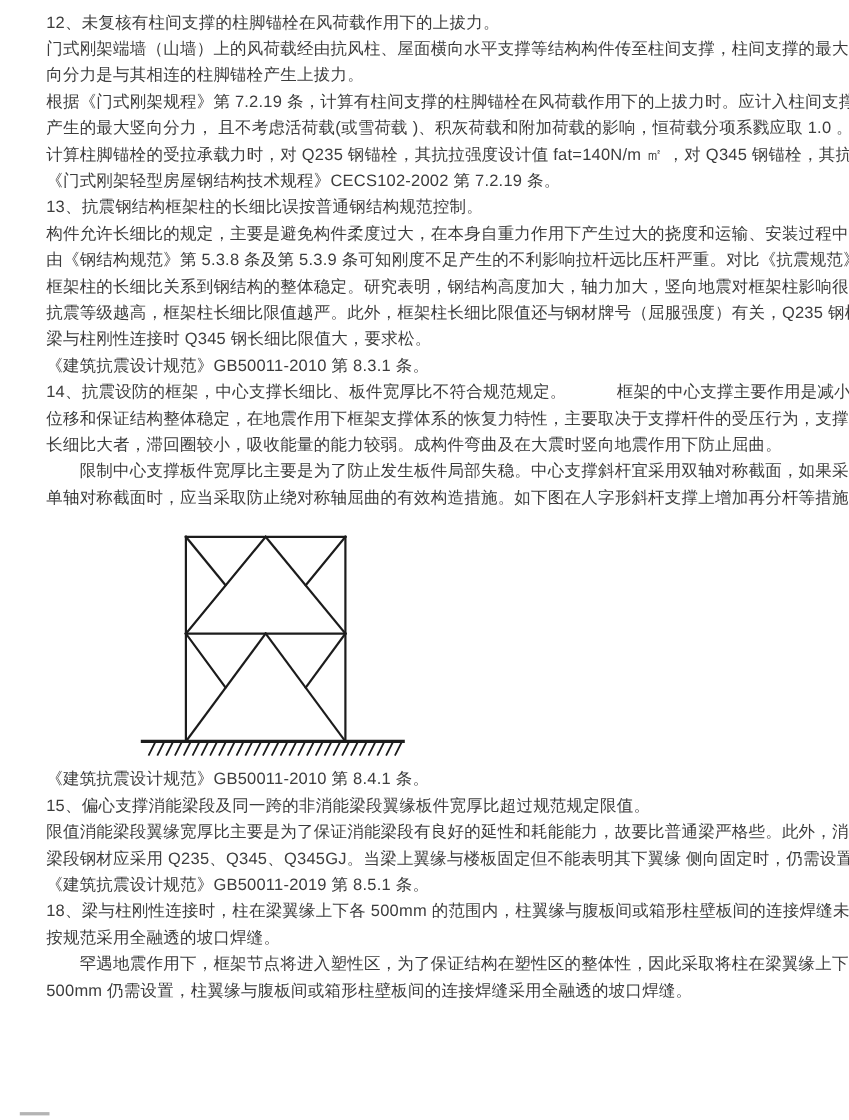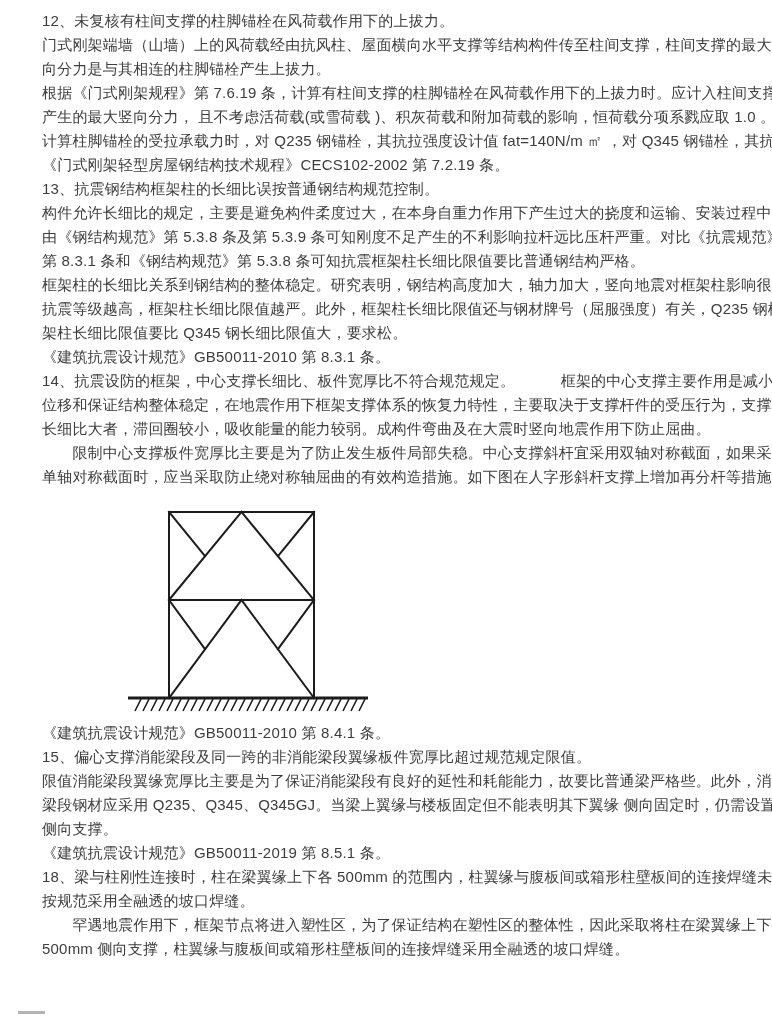--- a/index.html
+++ b/index.html
@@ -43,32 +43,31 @@
   }
 </style>
 </head>
 <body>
 
 <div class="doc">
 
   <div class="line">12、未复核有柱间支撑的柱脚锚栓在风荷载作用下的上拔力。</div>
   <div class="line">门式刚架端墙（山墙）上的风荷载经由抗风柱、屋面横向水平支撑等结构构件传至柱间支撑，柱间支撑的最大竖</div>
   <div class="line">向分力是与其相连的柱脚锚栓产生上拔力。</div>
-  <div class="line">根据《门式刚架规程》第 7.6.19 条，计算有柱间支撑的柱脚锚栓在风荷载作用下的上拔力时。应计入柱间支撑</div>
+  <div class="line">根据《门式刚架规程》第 7.2.19 条，计算有柱间支撑的柱脚锚栓在风荷载作用下的上拔力时。应计入柱间支撑</div>
   <div class="line">产生的最大竖向分力， 且不考虑活荷载(或雪荷载 )、积灰荷载和附加荷载的影响，恒荷载分项系戮应取 1.0 。</div>
   <div class="line">计算柱脚锚栓的受拉承载力时，对 Q235 钢锚栓，其抗拉强度设计值 fat=140N/m ㎡ ，对 Q345 钢锚栓，其抗</div>
   <div class="line">《门式刚架轻型房屋钢结构技术规程》CECS102-2002 第 7.2.19 条。</div>
 
   <div class="line">13、抗震钢结构框架柱的长细比误按普通钢结构规范控制。</div>
   <div class="line">构件允许长细比的规定，主要是避免构件柔度过大，在本身自重力作用下产生过大的挠度和运输、安装过程中造</div>
   <div class="line">由《钢结构规范》第 5.3.8 条及第 5.3.9 条可知刚度不足产生的不利影响拉杆远比压杆严重。对比《抗震规范》</div>
-  <div class="line">第 8.3.1 条和《钢结构规范》第 5.3.8 条可知抗震框架柱长细比限值要比普通钢结构严格。</div>
   <div class="line">框架柱的长细比关系到钢结构的整体稳定。研究表明，钢结构高度加大，轴力加大，竖向地震对框架柱影响很大，</div>
   <div class="line">抗震等级越高，框架柱长细比限值越严。此外，框架柱长细比限值还与钢材牌号（屈服强度）有关，Q235 钢框</div>
-  <div class="line">架柱长细比限值要比 Q345 钢长细比限值大，要求松。</div>
+  <div class="line">梁与柱刚性连接时 Q345 钢长细比限值大，要求松。</div>
   <div class="line">《建筑抗震设计规范》GB50011-2010 第 8.3.1 条。</div>
 
   <div class="line">14、抗震设防的框架，中心支撑长细比、板件宽厚比不符合规范规定。　　　框架的中心支撑主要作用是减小层间</div>
   <div class="line">位移和保证结构整体稳定，在地震作用下框架支撑体系的恢复力特性，主要取决于支撑杆件的受压行为，支撑的</div>
   <div class="line">长细比大者，滞回圈较小，吸收能量的能力较弱。成构件弯曲及在大震时竖向地震作用下防止屈曲。</div>
   <div class="line">　　限制中心支撑板件宽厚比主要是为了防止发生板件局部失稳。中心支撑斜杆宜采用双轴对称截面，如果采用</div>
   <div class="line">单轴对称截面时，应当采取防止绕对称轴屈曲的有效构造措施。如下图在人字形斜杆支撑上增加再分杆等措施。</div>
 
   <div class="figure-wrap">
     <svg width="250" height="214" viewBox="0 0 250 214">
@@ -96,23 +95,22 @@
       <line x1="3" y1="193" x2="243" y2="193" stroke="#1c1c1c" stroke-width="3"></line>
       <path stroke="#1c1c1c" stroke-width="1.6" fill="none" d="M10 206L16 194M18 206L24 194M26 206L32 194M34 206L40 194M42 206L48 194M50 206L56 194M58 206L64 194M66 206L72 194M74 206L80 194M82 206L88 194M90 206L96 194M98 206L104 194M106 206L112 194M114 206L120 194M122 206L128 194M130 206L136 194M138 206L144 194M146 206L152 194M154 206L160 194M162 206L168 194M170 206L176 194M178 206L184 194M186 206L192 194M194 206L200 194M202 206L208 194M210 206L216 194M218 206L224 194M226 206L232 194M234 206L240 194"></path>
     </svg>
   </div>
 
   <div class="line">《建筑抗震设计规范》GB50011-2010 第 8.4.1 条。</div>
 
   <div class="line">15、偏心支撑消能梁段及同一跨的非消能梁段翼缘板件宽厚比超过规范规定限值。</div>
   <div class="line">限值消能梁段翼缘宽厚比主要是为了保证消能梁段有良好的延性和耗能能力，故要比普通梁严格些。此外，消能</div>
   <div class="line">梁段钢材应采用 Q235、Q345、Q345GJ。当梁上翼缘与楼板固定但不能表明其下翼缘 侧向固定时，仍需设置</div>
-  <div class="line">侧向支撑。</div>
   <div class="line">《建筑抗震设计规范》GB50011-2019 第 8.5.1 条。</div>
 
   <div class="line">18、梁与柱刚性连接时，柱在梁翼缘上下各 500mm 的范围内，柱翼缘与腹板间或箱形柱壁板间的连接焊缝未</div>
   <div class="line">按规范采用全融透的坡口焊缝。</div>
   <div class="line">　　罕遇地震作用下，框架节点将进入塑性区，为了保证结构在塑性区的整体性，因此采取将柱在梁翼缘上下各</div>
-  <div class="line">500mm 侧向支撑，柱翼缘与腹板间或箱形柱壁板间的连接焊缝采用全融透的坡口焊缝。</div>
+  <div class="line">500mm 仍需设置，柱翼缘与腹板间或箱形柱壁板间的连接焊缝采用全融透的坡口焊缝。</div>
 
 </div>
 
 <div class="gray-bar"></div>
 
 </body></html>

